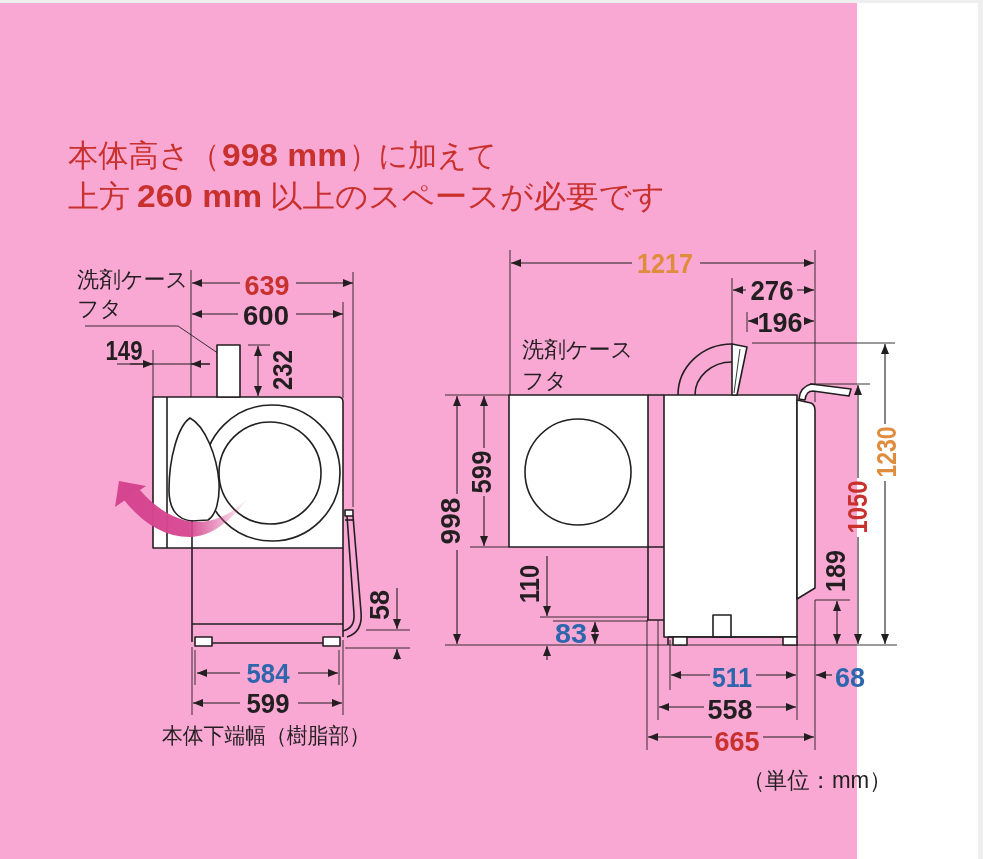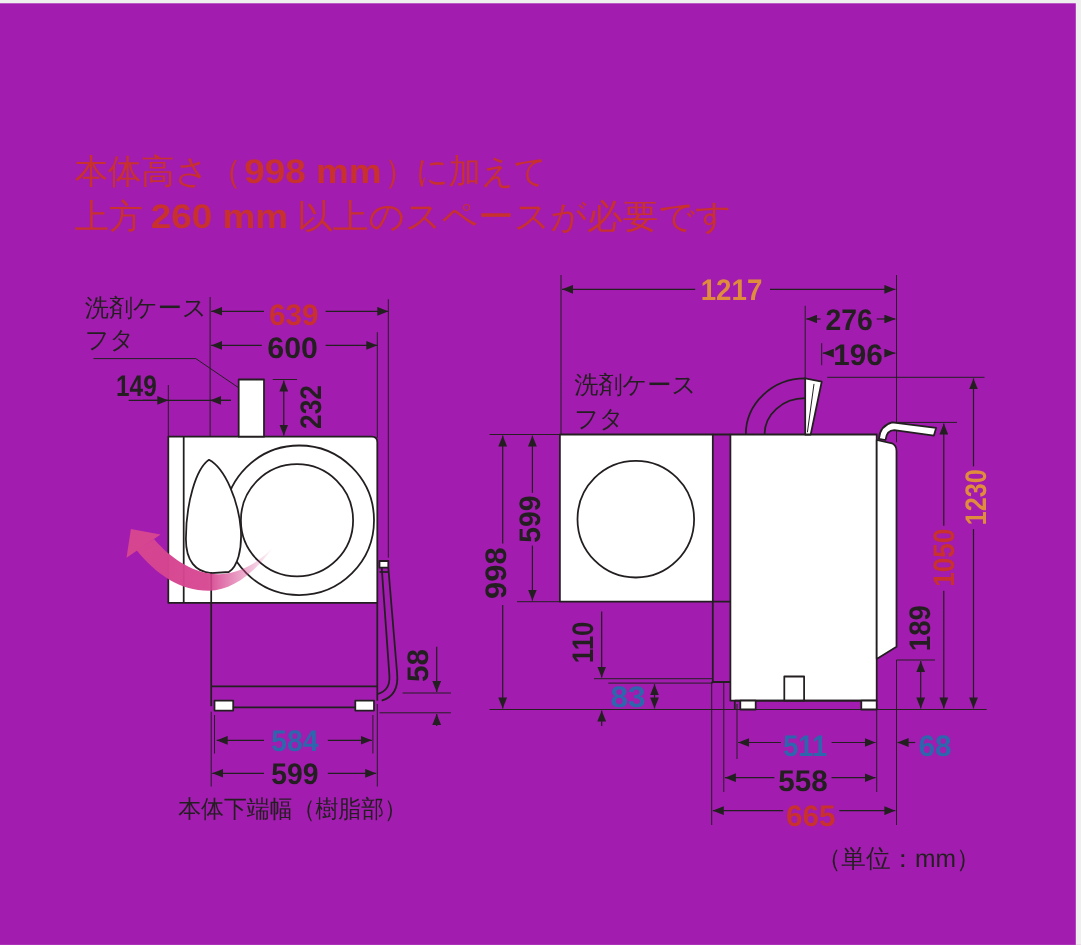--- a/index.html
+++ b/index.html
@@ -1,17 +1,17 @@
 <!DOCTYPE html>
 <html><head>
 <meta charset="utf-8">
 <style>
 html,body{margin:0;padding:0;background:#fff;}
 body{width:983px;height:859px;overflow:hidden;}
-.frame{position:relative;width:983px;height:859px;background:#a21caf;}
+.frame{position:relative;width:857px;height:859px;background:#f9a8d4;}
 svg{position:absolute;left:0;top:0;}
 text{font-family:"Liberation Sans","DejaVu Sans",sans-serif;}
 .hdr{font-size:31px;fill:#c8312d;}
 .hdr-num{font-size:31px;font-weight:bold;fill:#c8312d;}
 .num{font-size:27px;font-weight:bold;fill:#231f20;}
 .red{fill:#c8312d;}
 .orange{fill:#e08c3d;}
 .blue{fill:#2e66ad;}
 .jp{font-size:22px;fill:#231f20;}
 .unit{font-size:23px;fill:#231f20;}

